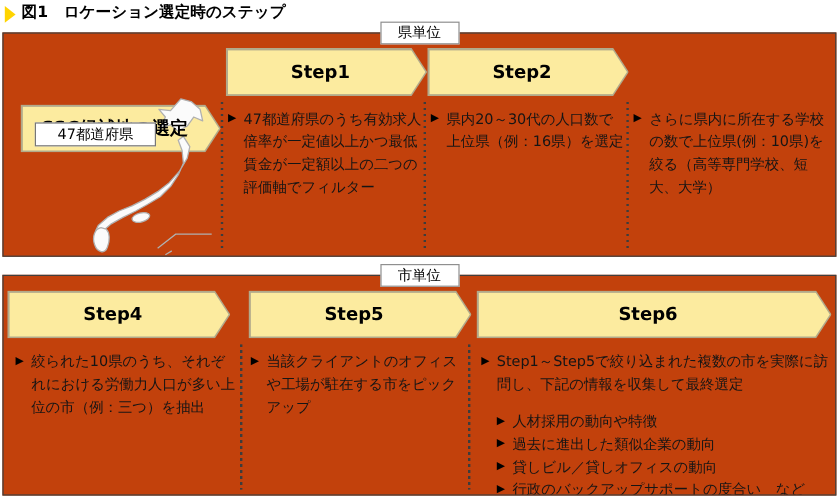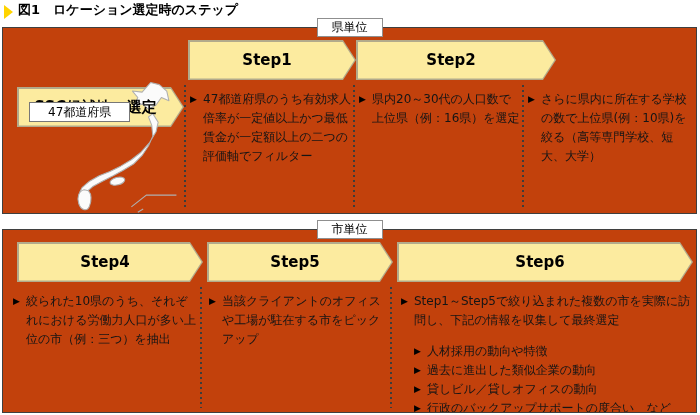--- a/index.html
+++ b/index.html
@@ -64,21 +64,21 @@
       <div class="arrow" style="left:14px;width:167px;margin-top:47px;">
         <div class="outer"></div>
         <div class="inner"></div>
         <div class="lbl">SSC候補地の選定</div>
       </div>
       <div class="arrow" style="left:185px;width:168px;">
         <div class="outer"></div>
         <div class="inner"></div>
         <div class="lbl">Step1</div>
       </div>
-      <div class="arrow" style="left:353px;width:168px;padding-left:32px;">
+      <div class="arrow" style="left:353px;width:168px;">
         <div class="outer"></div>
         <div class="inner"></div>
         <div class="lbl">Step2</div>
       </div>
 
       <div class="vdots" style="left:181px;top:57px;height:124px;"></div>
       <div class="vdots" style="left:350px;top:57px;height:124px;"></div>
       <div class="vdots" style="left:519px;top:57px;height:124px;"></div>
 
       <div class="map">
@@ -116,21 +116,21 @@
         </div>
       </div>
 
     </div>
   </div>
 
   <div class="section" id="sec-city">
     <div class="sec-label">市単位</div>
     <div class="sec-body">
 
-      <div class="arrow" style="left:14px;width:186px;">
+      <div class="arrow" style="left:3px;width:186px;">
         <div class="outer"></div>
         <div class="inner"></div>
         <div class="lbl">Step4</div>
       </div>
       <div class="arrow" style="left:204px;width:186px;">
         <div class="outer"></div>
         <div class="inner"></div>
         <div class="lbl">Step5</div>
       </div>
       <div class="arrow" style="left:394px;width:296px;">

